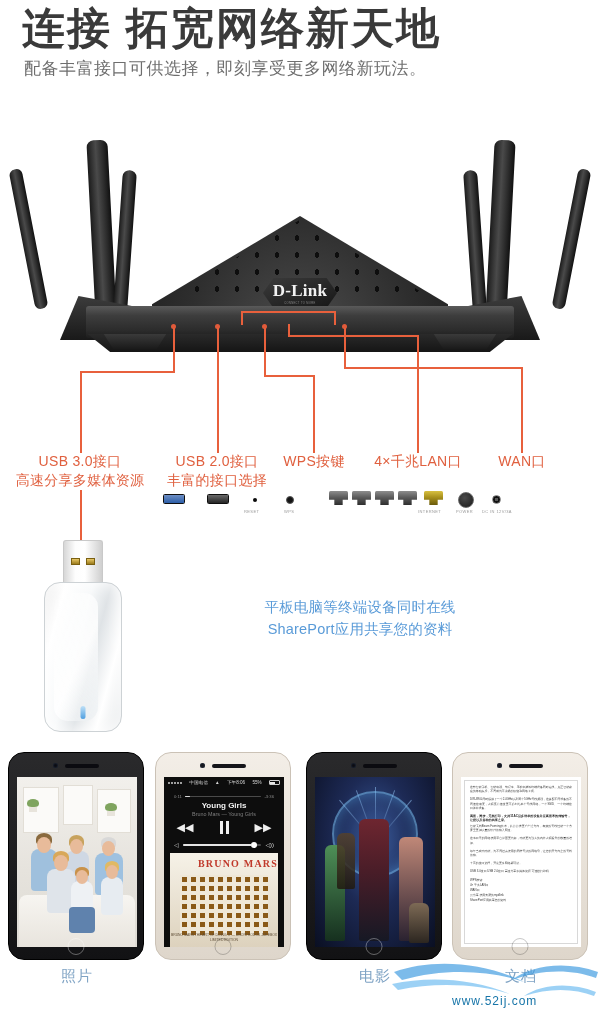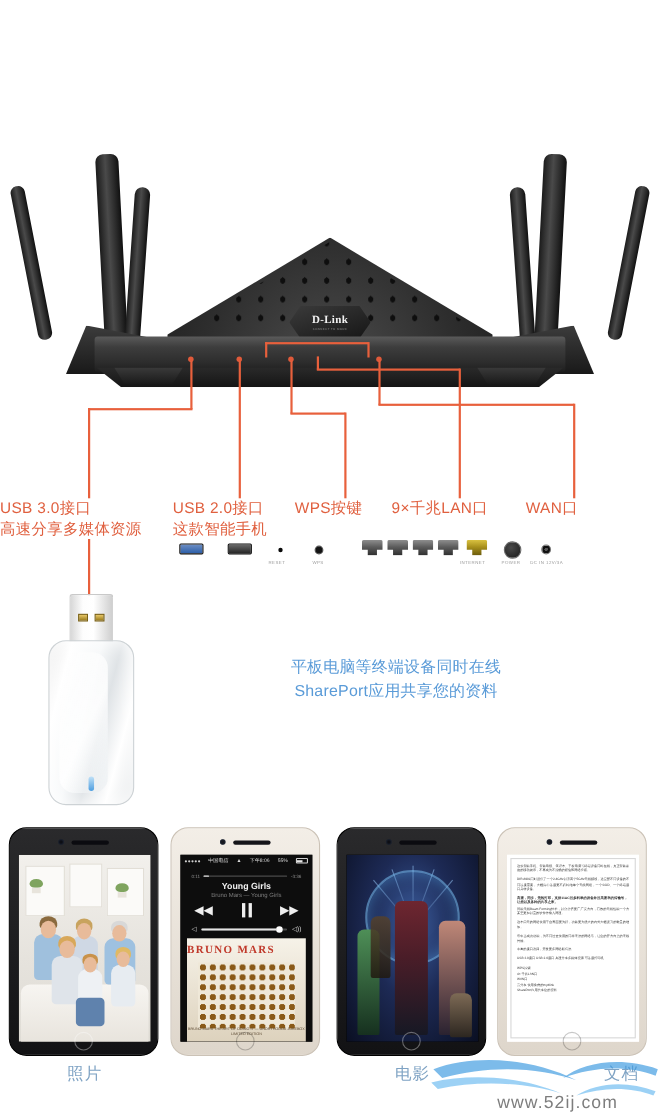--- a/index.html
+++ b/index.html
@@ -42,21 +42,21 @@
     background-size:20px 17px;
     clip-path:polygon(50% 4%, 97% 90%, 3% 90%);
     opacity:.95;
   }
   .badge {
     position:absolute; left:50%; top:62px; transform:translateX(-50%) rotate(0deg);
     width:74px; height:30px; background:linear-gradient(160deg,#3b3b3b,#161616);
     clip-path:polygon(14% 0,86% 0,100% 50%,86% 100%,14% 100%,0 50%);
     display:flex; flex-direction:column; align-items:center; justify-content:center;
   }
-  .badge-name { color:#f2f2f2; font-size:10px; font-weight:bold; letter-spacing:.3px; font-family:"Liberation Serif",serif; }
+  .badge-name { color:#f2f2f2; font-size:17px; font-weight:bold; letter-spacing:.3px; font-family:"Liberation Serif",serif; }
   .badge-sub { color:#8a8a8a; font-size:2.6px; letter-spacing:.4px; margin-top:1px; }
 
   .rear {
     position:absolute; left:86px; top:178px; width:428px; height:32px;
     background:linear-gradient(180deg,#5a5a5a 0%,#3d3d3d 30%,#2c2c2c 75%,#1e1e1e 100%);
     border-radius:3px 3px 2px 2px;
   }
   .base {
     position:absolute; left:74px; top:206px; width:452px; height:18px;
     background:linear-gradient(180deg,#2a2a2a,#151515);
@@ -94,21 +94,21 @@
   .ptxt { position:absolute; color:#9a9a9a; font-size:4px; letter-spacing:.4px; top:203px; }
 
   
   .leaders { position:absolute; left:0; top:128px; width:600px; height:340px; }
   .ldot { position:absolute; width:5px; height:5px; border-radius:50%; background:#e05a3a; }
   .lv { position:absolute; width:1.6px; background:#e8603c; }
   .lh { position:absolute; height:1.6px; background:#e8603c; }
 
   
   .labels { position:absolute; left:0; top:452px; width:600px; }
-  .lab { position:absolute; color:#e0603f; white-space:nowrap; }
+  .lab { position:absolute; text-align:center; color:#e0603f; white-space:nowrap; }
   .lab .l1 { font-size:14px; line-height:19px; letter-spacing:.3px; }
   .lab .l2 { font-size:14px; line-height:19px; letter-spacing:.3px; }
 
   
   .drive { position:absolute; left:44px; top:540px; width:78px; height:192px; }
   .drive-conn {
     position:absolute; left:19px; top:0; width:40px; height:46px;
     background:linear-gradient(90deg,#d7d7d7,#fdfdfd 30%,#ffffff 55%,#cfcfcf);
     border:1px solid #c9c9c9; border-bottom:none; border-radius:3px 3px 0 0;
   }
@@ -129,21 +129,21 @@
 
   
   .cloud { position:absolute; left:200px; top:596px; width:320px; text-align:center; }
   .cloud-title { font-size:30px; color:#5a9bd8; letter-spacing:3px; line-height:40px; }
   .cloud-sub { font-size:14.5px; color:#5a9bd8; line-height:22px; letter-spacing:.2px; }
 
   
   .phones { position:absolute; left:0; top:752px; width:600px; height:264px; }
   .ph { position:absolute; top:0; width:136px; height:208px; border-radius:16px; }
   .ph.black { background:linear-gradient(180deg,#2a2a2c,#121214); border:1px solid #000; }
-  .ph.white { background:linear-gradient(180deg,#f3eee7,#ded6cb); border:1px solid #cbc2b6;padding-left:44px; }
+  .ph.white { background:linear-gradient(180deg,#f3eee7,#ded6cb); border:1px solid #cbc2b6; }
   .ph-screen { position:absolute; left:8px; top:24px; width:120px; height:170px; overflow:hidden; background:#000; }
   .ph-cam { position:absolute; left:50%; top:10px; transform:translateX(-50%); display:flex; align-items:center; gap:7px; }
   .cam-dot { width:5px; height:5px; border-radius:50%; background:#0b0b10; box-shadow:inset 0 0 2px #2b3a52; }
   .cam-spk { width:34px; height:4px; border-radius:2px; background:#0b0b10; }
   .ph.white .cam-dot { background:#15151a; }
   .ph.white .cam-spk { background:#15151a; }
   .ph-home { position:absolute; left:50%; bottom:4px; transform:translateX(-50%); width:17px; height:17px; border-radius:50%; border:1px solid rgba(255,255,255,.35); }
   .ph.white .ph-home { border-color:rgba(0,0,0,.22); }
   .cap { position:absolute; top:214px; width:136px; text-align:center; font-size:15px; color:#7fa3c4; letter-spacing:1px; }
 
@@ -172,21 +172,21 @@
   .mus-artist { position:absolute; top:34px; width:100%; text-align:center; color:#7e7e7e; font-size:5.4px; }
   .mus-ctrl { position:absolute; top:44px; width:100%; display:flex; align-items:center; justify-content:center; gap:26px; color:#efefef; }
   .pause { display:flex; gap:3px; }
   .pause i { width:3px; height:13px; background:#efefef; display:block; }
   .mus-vol { position:absolute; top:64px; left:10px; right:10px; display:flex; align-items:center; gap:4px; }
   .mus-vol .vbar { flex:1; height:2px; background:#4a4a4a; position:relative; border-radius:1px; }
   .mus-vol .vbar::after { content:""; position:absolute; left:0; top:0; bottom:0; width:88%; background:#e4e4e4; border-radius:1px; }
   .knob { position:absolute; right:10%; top:50%; transform:translate(50%,-50%); width:6px; height:6px; background:#fff; border-radius:50%; }
   .spk { font-size:6px; color:#d9d9d9; }
   .album { position:absolute; left:6px; top:76px; width:108px; height:94px; background:linear-gradient(180deg,#f6f2e8,#ddd2bd); }
-  .album-name { text-align:left; color:#c0392b; font-size:10px; font-weight:bold; letter-spacing:1.2px; padding-top:5px; font-family:"Liberation Serif",serif; }
+  .album-name { text-align:right; color:#c0392b; font-size:10px; font-weight:bold; letter-spacing:1.2px; padding-top:5px; font-family:"Liberation Serif",serif; }
   .album-art { position:absolute; left:10px; top:22px; width:88px; height:60px;
     background-image:
       radial-gradient(circle at 50% 50%, #8a5a18 0 45%, rgba(0,0,0,0) 46%);
     background-size:9px 9px; background-color:#efe8d8; }
   .album-ft { position:absolute; left:0; bottom:4px; width:100%; text-align:center; font-size:3.4px; color:#5c4a33; line-height:5px; }
 
   
   .mov { position:absolute; inset:0; background:radial-gradient(ellipse at 50% 38%, #3b5d9e 0%, #1d2a55 45%, #0a0f22 100%); }
   .mov-ring { position:absolute; left:50%; top:14px; transform:translateX(-50%); width:86px; height:86px; border-radius:50%; border:2px solid rgba(120,190,240,.55); box-shadow:0 0 14px rgba(90,170,240,.5) inset; }
   .ray { position:absolute; left:50%; top:10px; width:1px; height:56px; background:linear-gradient(180deg,rgba(150,200,250,.55),rgba(150,200,250,0)); transform-origin:50% 100%; }
@@ -200,28 +200,32 @@
 
   
   .wm-mydrivers {
     position:absolute; left:120px; top:958px; width:360px; height:58px;
     font-style:italic; font-weight:bold; font-size:46px; letter-spacing:-1px;
     color:transparent; -webkit-text-stroke:1.4px rgba(150,150,150,.45);
     line-height:58px; white-space:nowrap; pointer-events:none;
   }
   .wm-52ij { position:absolute; left:392px; top:952px; width:208px; height:64px; pointer-events:none; }
   .wm-52ij .wmtxt { position:absolute; left:34px; top:12px; font-size:26px; font-weight:bold; color:#2f7fd0; letter-spacing:1px; white-space:nowrap; opacity:.92; }
-  .wm-52ij .wmurl { position:absolute; left:60px; top:42px; font-size:16px; color:#737373; letter-spacing:1px; opacity:.92; }
+  .wm-52ij .wmurl { position:absolute; left:60px; top:42px; font-size:12px; color:#0369a1; letter-spacing:1px; opacity:.92; }
   .wing-svg { position:absolute; left:0; top:0; opacity:.85; }
 </style>
 </head>
 <body>
 
 <div class="page">
 
+  <div class="hdr">
+    <div class="hdr-title">连接  拓宽网络新天地</div>
+    <div class="hdr-sub">配备丰富接口可供选择，即刻享受更多网络新玩法。</div>
+  </div>
 
   <div class="router-wrap">
 
     <div class="ant thin" style="left:22px; top:40px; width:13px; height:142px; transform:rotate(-11deg);"></div>
     <div class="ant" style="left:91px; top:12px; width:21px; height:178px; transform:rotate(-3deg);"></div>
     <div class="ant" style="left:118px; top:42px; width:14px; height:142px; transform:rotate(4deg);"></div>
     <div class="ant" style="right:118px; top:42px; width:14px; height:142px; transform:rotate(-4deg);"></div>
     <div class="ant" style="right:89px; top:12px; width:21px; height:178px; transform:rotate(3deg);"></div>
     <div class="ant thin" style="right:22px; top:40px; width:13px; height:142px; transform:rotate(11deg);"></div>
 
@@ -289,27 +293,27 @@
     <div class="lv" style="left:80px; top:362px; height:56px;"></div>
   </div>
 
   <div class="labels">
     <div class="lab" style="left:0; width:160px;">
       <div class="l1">USB 3.0接口</div>
       <div class="l2">高速分享多媒体资源</div>
     </div>
     <div class="lab" style="left:157px; width:120px;">
       <div class="l1">USB 2.0接口</div>
-      <div class="l2">这款智能手机</div>
+      <div class="l2">丰富的接口选择</div>
     </div>
     <div class="lab" style="left:268px; width:92px;">
       <div class="l1">WPS按键</div>
     </div>
     <div class="lab" style="left:356px; width:124px;">
-      <div class="l1">9×千兆LAN口</div>
+      <div class="l1">4×千兆LAN口</div>
     </div>
     <div class="lab" style="left:478px; width:88px;">
       <div class="l1">WAN口</div>
     </div>
   </div>
 
   <div class="drive">
     <div class="drive-conn">
       <div class="pad" style="left:7px;"></div>
       <div class="pad" style="right:7px;"></div>

